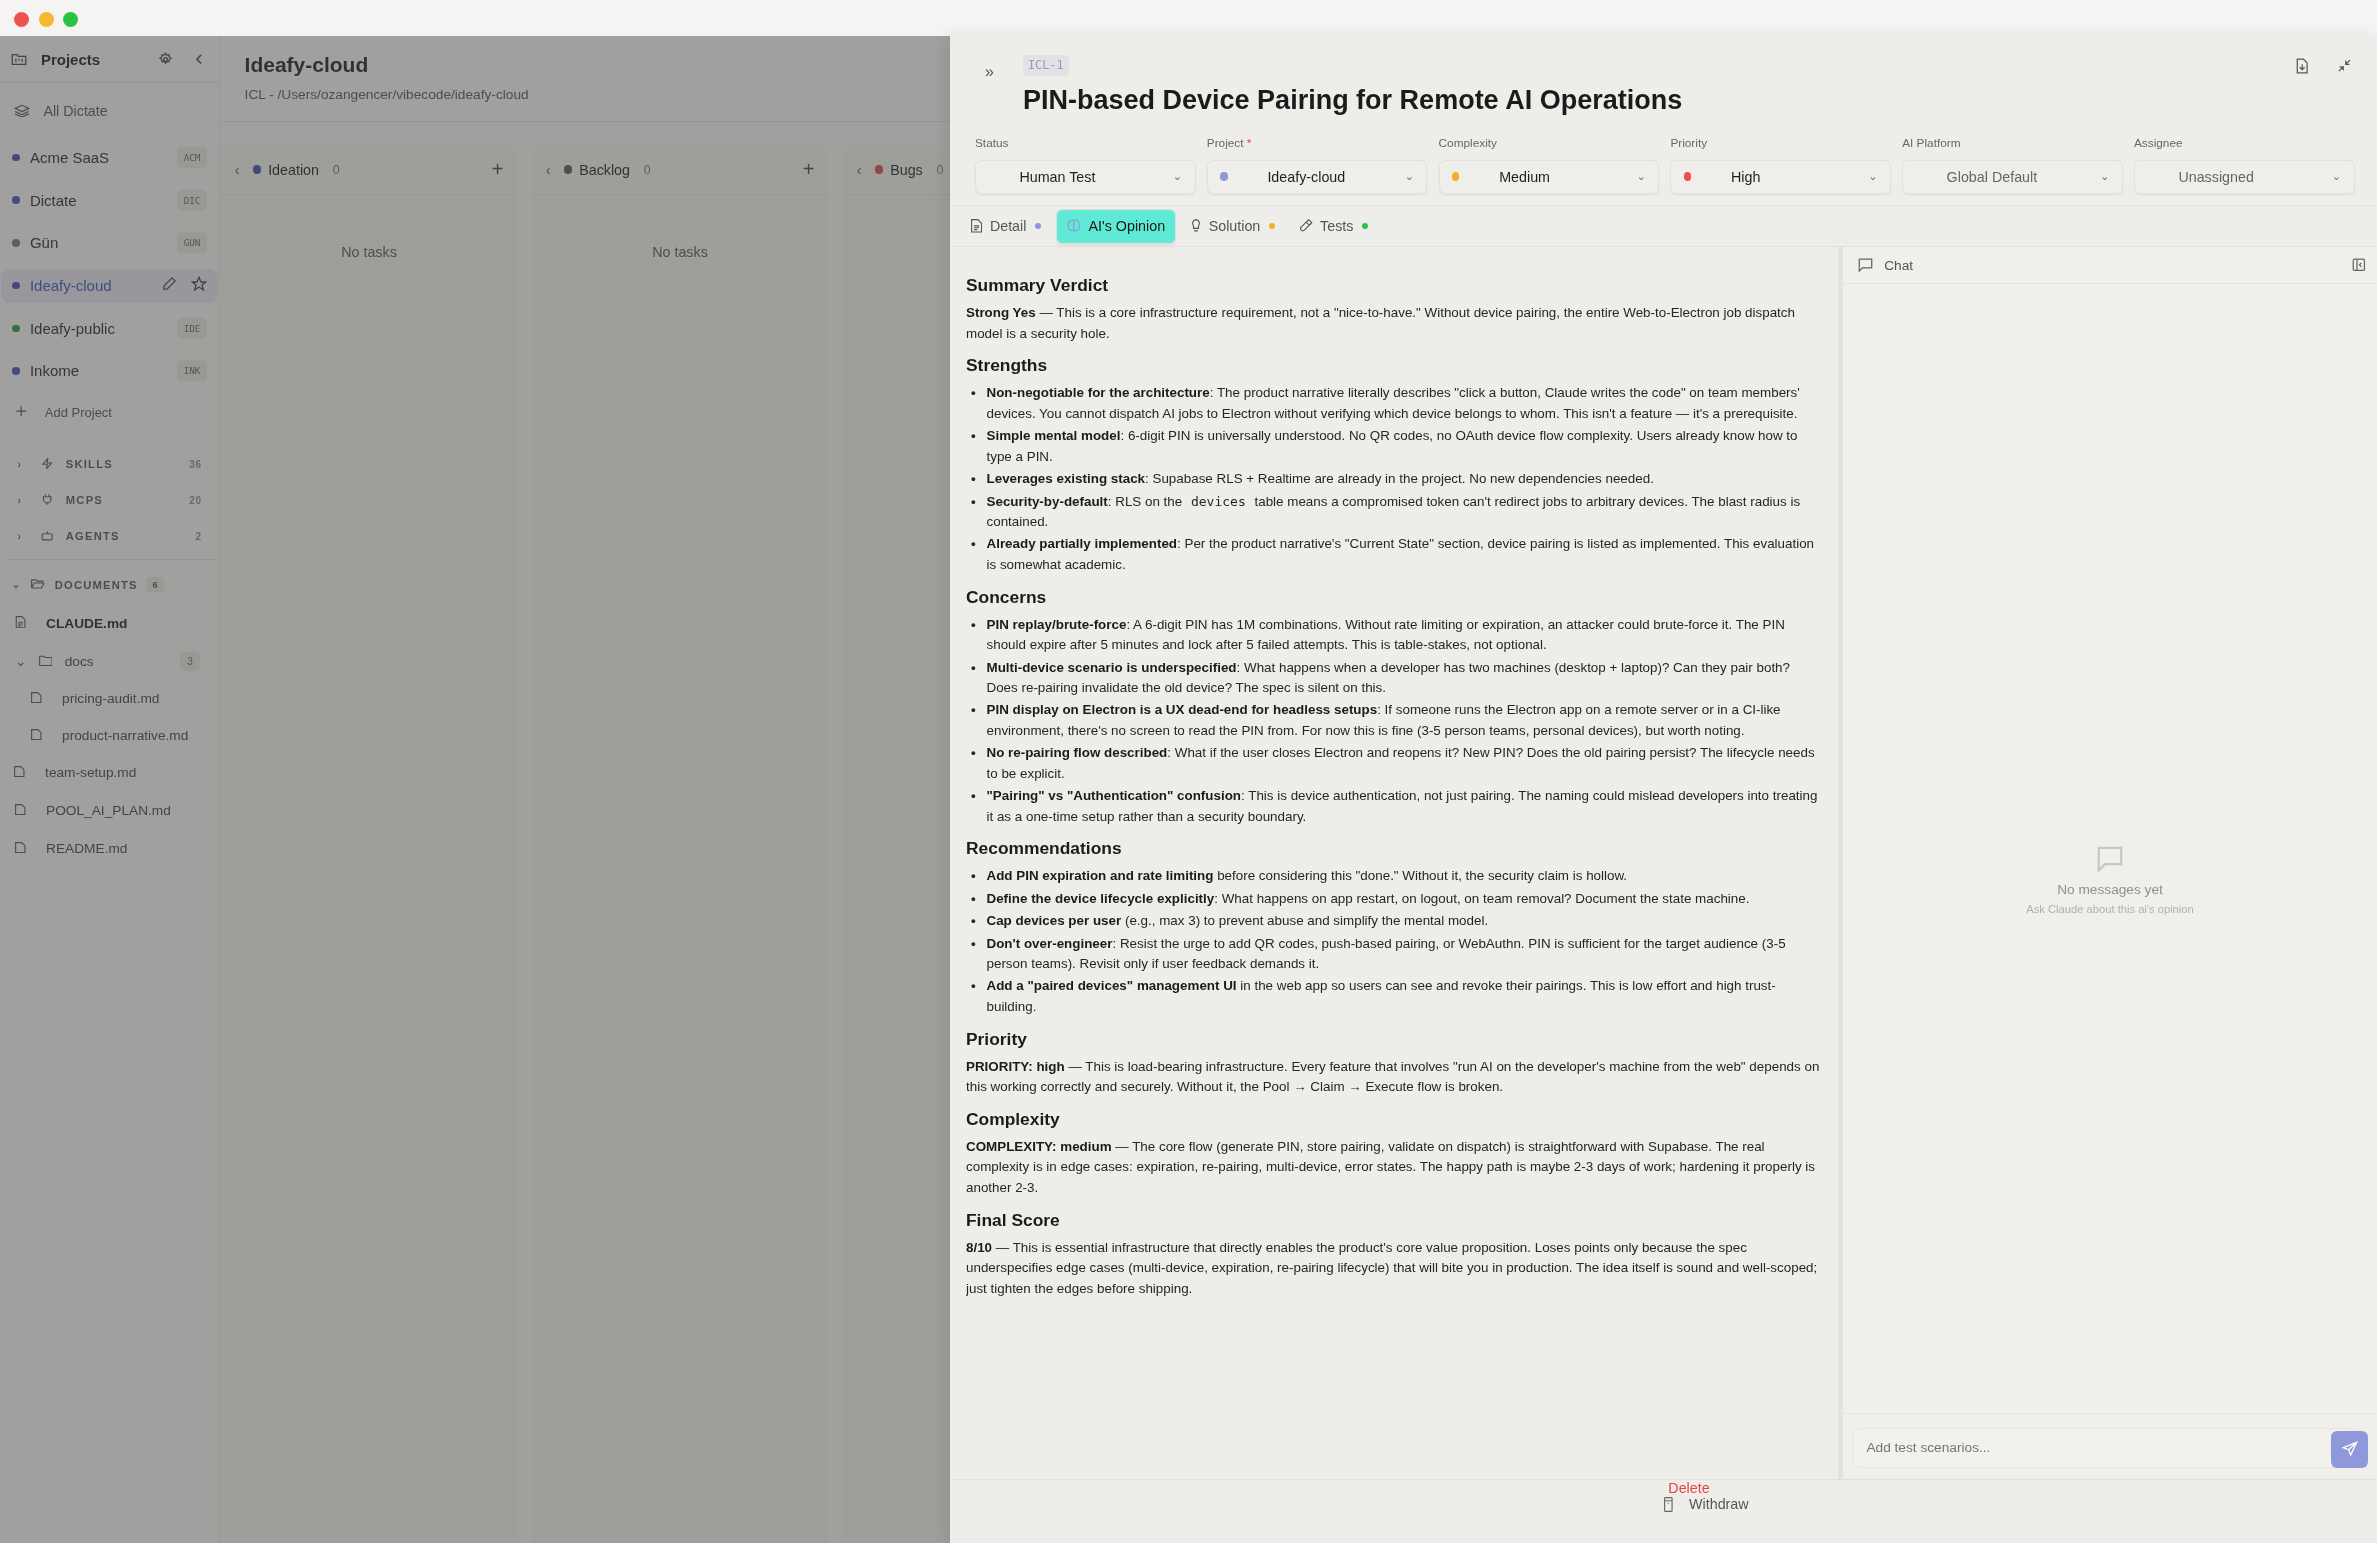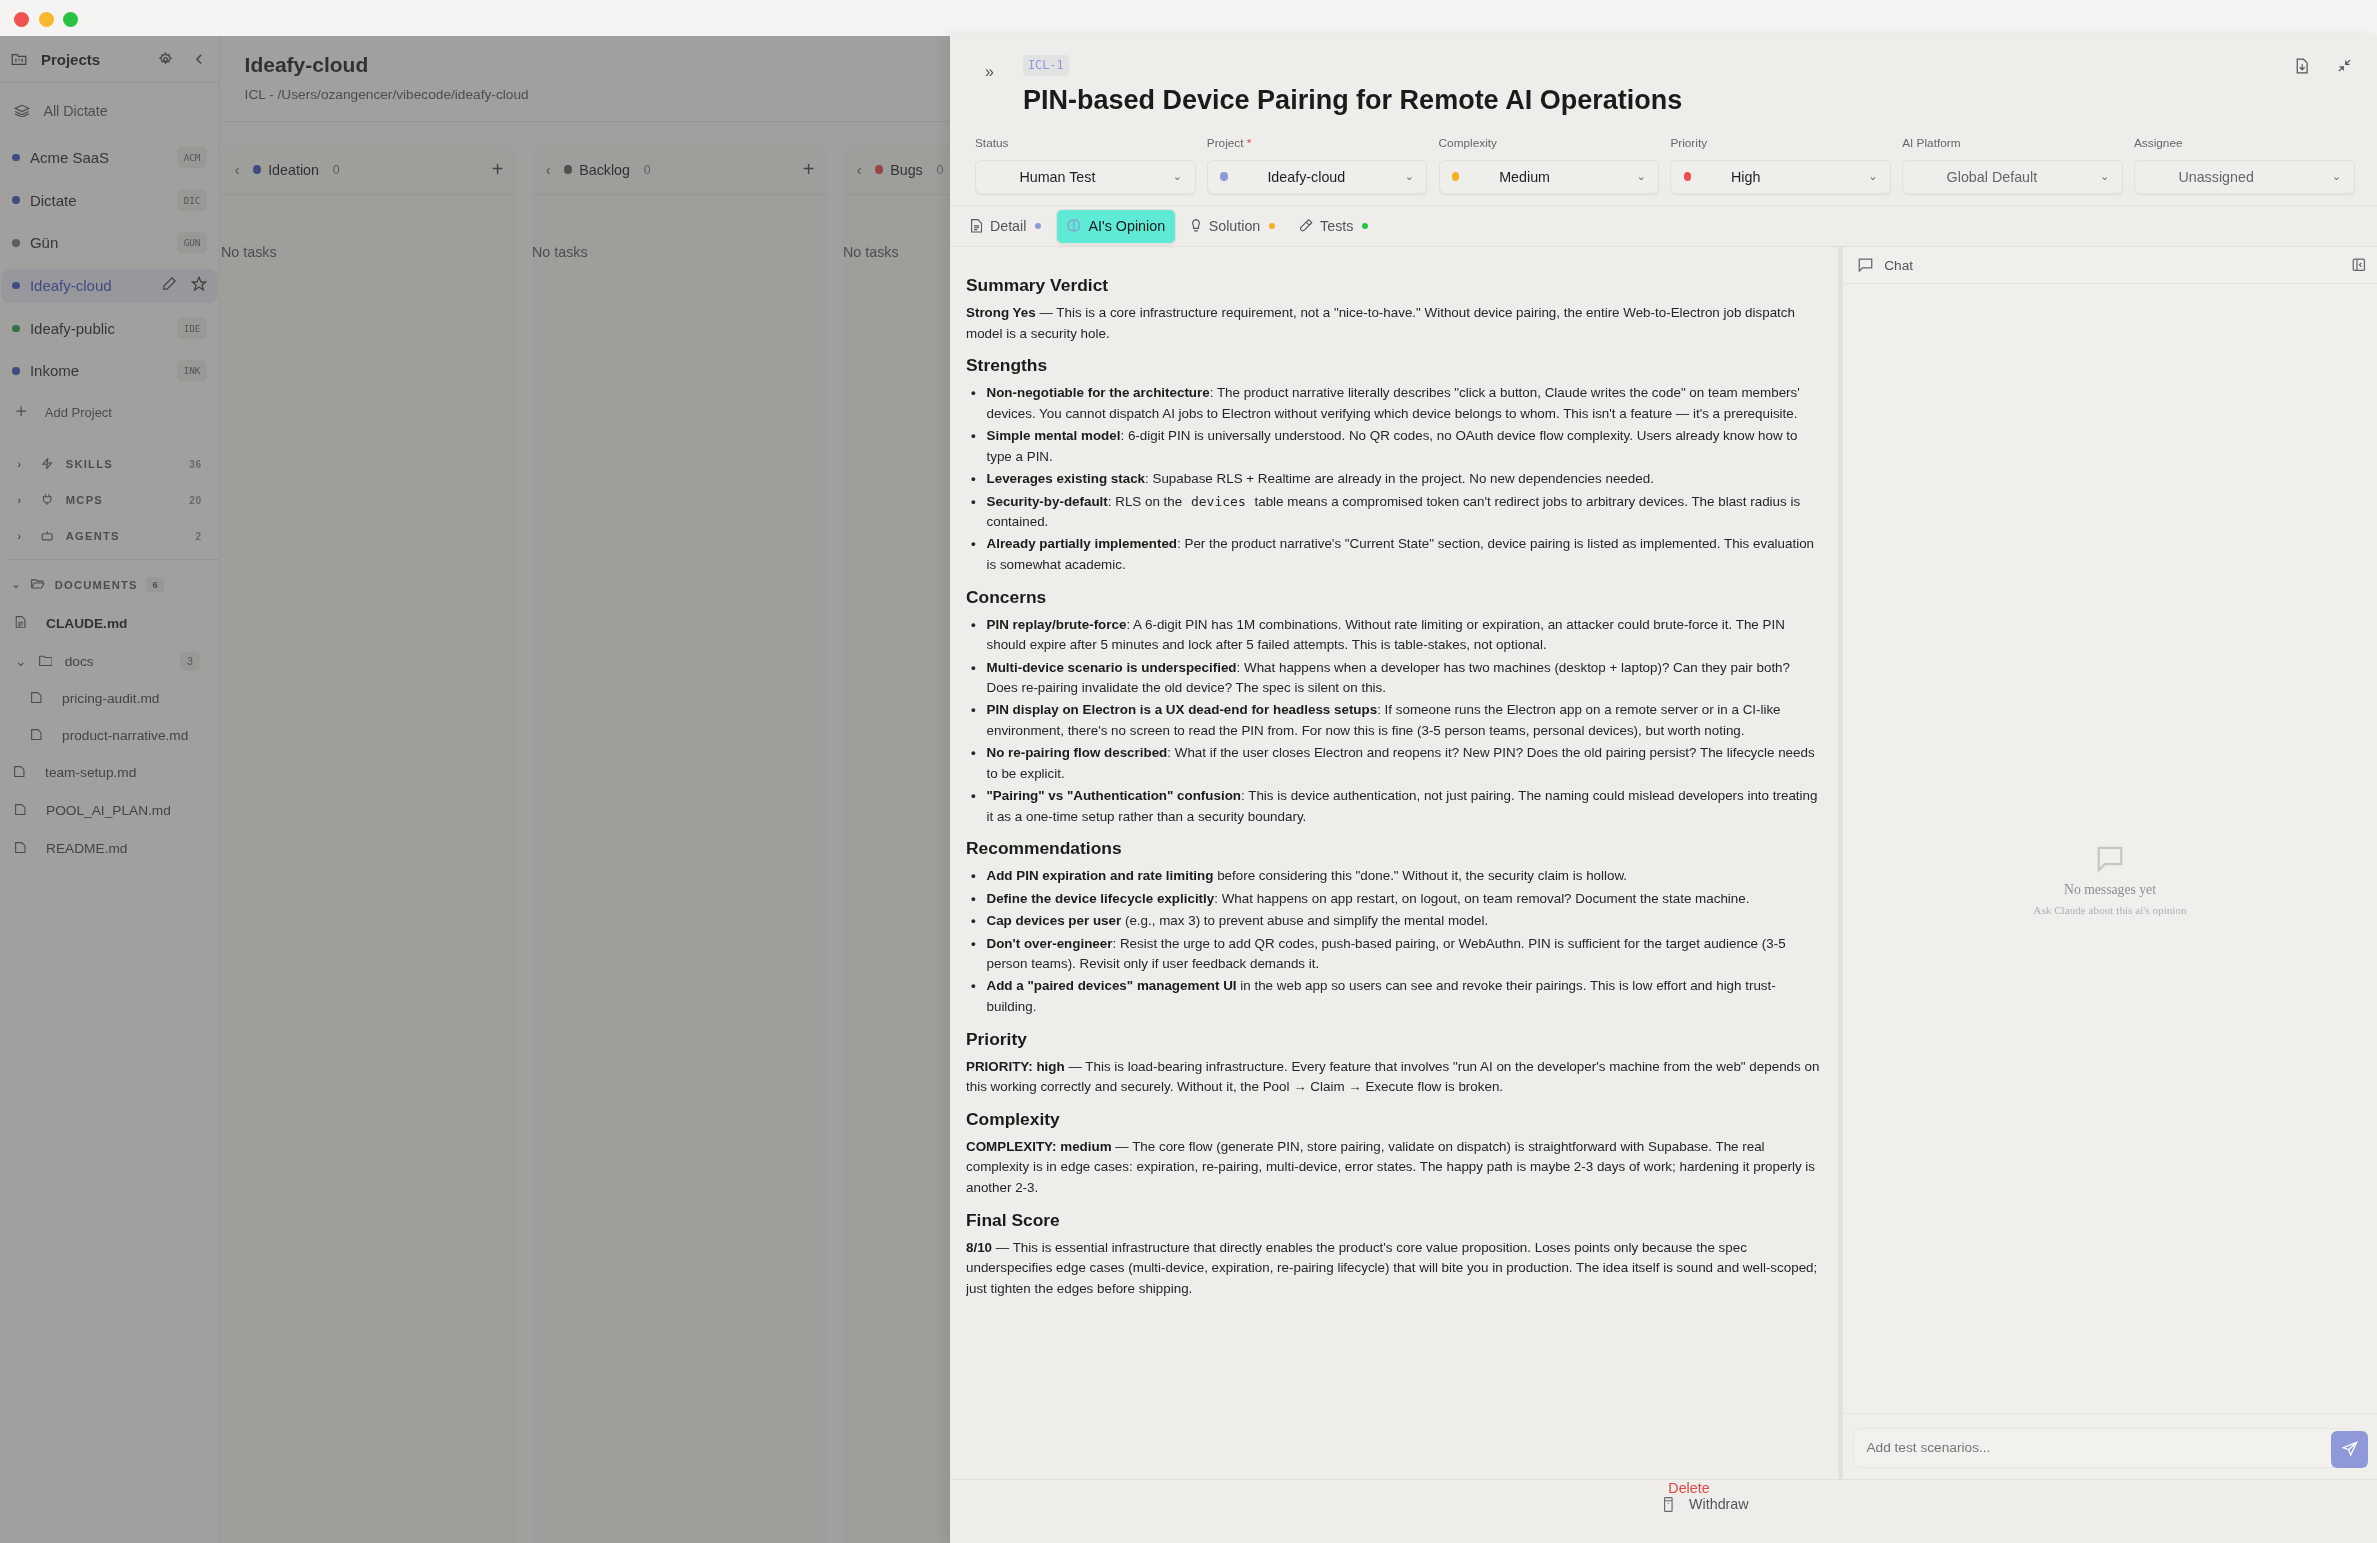--- a/index.html
+++ b/index.html
@@ -42,21 +42,21 @@
   .main-title { font-size: 21px; font-weight: bold; }
   .main-sub { font-size: 13.7px; color: #555; margin-top: 10px; }
   .board { position: absolute; top: 109px; left: 0; right: 0; bottom: 0; display: flex; gap: 15px; padding-left: 0; }
   .col { width: 296px; background: #f0efec; border-radius: 11.2px 11.2px 0 0; flex-shrink: 0; }
   .col-head { display: flex; align-items: center; height: 50px; padding: 0 13.7px; border-bottom: 0.6px solid #e2e0dc; font-size: 14.3px; }
   .col-head .chev { color: #555; margin-right: 13.7px; }
   .col-head .dot { width: 7.5px; height: 8.7px; border-radius: 50%; margin-right: 7.5px; }
   .col-head .nm { font-weight: 500; }
   .col-head .ct { color: #777; margin-left: 13.7px; font-size: 12.4px; }
   .col-head .add { margin-left: auto; font-size: 20px; color: #444; }
-  .col-empty { text-align: left; font-size: 14.3px; color: #555; margin-top: 49px; }
+  .col-empty { text-align: center; font-size: 14.3px; color: #555; margin-top: 49px; }
 
   .overlay { position: absolute; left: 0; top: 36px; width: 950px; height: 1508px; background: rgba(70,70,66,0.48); }
 
   
   .panel { position: absolute; left: 950px; top: 36px; width: 1427px; height: 1508px; background: #eeede9; box-shadow: -5px 0 15px rgba(0,0,0,0.08); }
   .p-expand { position: absolute; left: 35px; top: 27px; font-size: 16px; color: #555; }
   .p-key { position: absolute; left: 73px; top: 18.7px; font-family: "DejaVu Sans Mono", monospace; font-size: 11.8px; color: #8f98d8; background: #e3e2e2; padding: 3.7px 5px; border-radius: 3.7px; }
   .p-title { position: absolute; left: 73px; top: 49px; font-size: 27px; font-weight: bold; color: #1b1b1b; }
   .p-topicons { position: absolute; right: 25px; top: 22.4px; display: flex; gap: 29px; color: #555; }
   .fields { position: absolute; left: 25px; top: 100px; right: 22.4px; display: flex; gap: 11.2px; }
@@ -81,21 +81,21 @@
   .content li { position: relative; padding-left: 20.5px; margin-bottom: 1.9px; }
   .content li::before { content: "•"; position: absolute; left: 5px; top: 0; font-weight: bold; }
   .content b { font-weight: bold; color: #1b1b1b; }
   .content code { font-family: "DejaVu Sans Mono", monospace; font-size: 13px; padding: 0 5px; }
 
   .vsplit { position: absolute; left: 888px; top: 211px; width: 5px; height: 1232px; background: #e4e2de; }
   .chat { position: absolute; left: 893px; top: 211px; width: 534px; height: 1232px; background: #f0efec; }
   .chat-head { height: 37px; display: flex; align-items: center; padding-left: 15px; font-size: 13.7px; color: #555; border-bottom: 0.6px solid #e6e4e0; }
   .chat-head .ic { margin-right: 11.2px; display: inline-flex; }
   .chat-head .collapse { position: absolute; right: 11.2px; top: 11.2px; color: #666; }
-  .chat-empty { position: absolute; left: 0; right: 0; top: 597px; text-align: center; font-family: Liberation Serif, serif; }
+  .chat-empty { position: absolute; left: 0; right: 0; top: 597px; text-align: center; }
   .chat-empty .t1 { font-size: 13.7px; color: #8f8f8f; margin-top: 6.2px; }
   .chat-empty .t2 { font-size: 11.2px; color: #b0b0b0; margin-top: 6.2px; }
   .chat-input-wrap { position: absolute; left: 0; right: 0; bottom: 0; height: 66px; border-top: 0.6px solid #e6e4e0; }
   .chat-input { position: absolute; left: 10px; top: 13.7px; width: 503px; height: 40px; border: 0.6px solid #e8e6e2; background: #f2f1ee; border-radius: 7.5px; font-size: 13.7px; color: #999; padding: 0 12.4px; font-family: "Liberation Sans", sans-serif; outline: none; }
   .sendbtn { position: absolute; left: 2331px; top: 1431px; width: 37px; height: 37px; background: #8f98d8; border-radius: 6.2px; display: flex; align-items: center; justify-content: center; }
 
   .footer { position: absolute; left: 0; right: 0; bottom: 0; height: 65px; border-top: 1.2px solid #e2e0dc; display: flex; align-items: center; padding-left: 51px; font-size: 14.3px; flex-direction: column; }
   .footer .del { color: #e04848; }
   .footer .wd { display: flex; align-items: center; color: #555; margin-left: 35px; }
   .footer .wd .ic { margin-right: 16px; display: inline-flex; }

